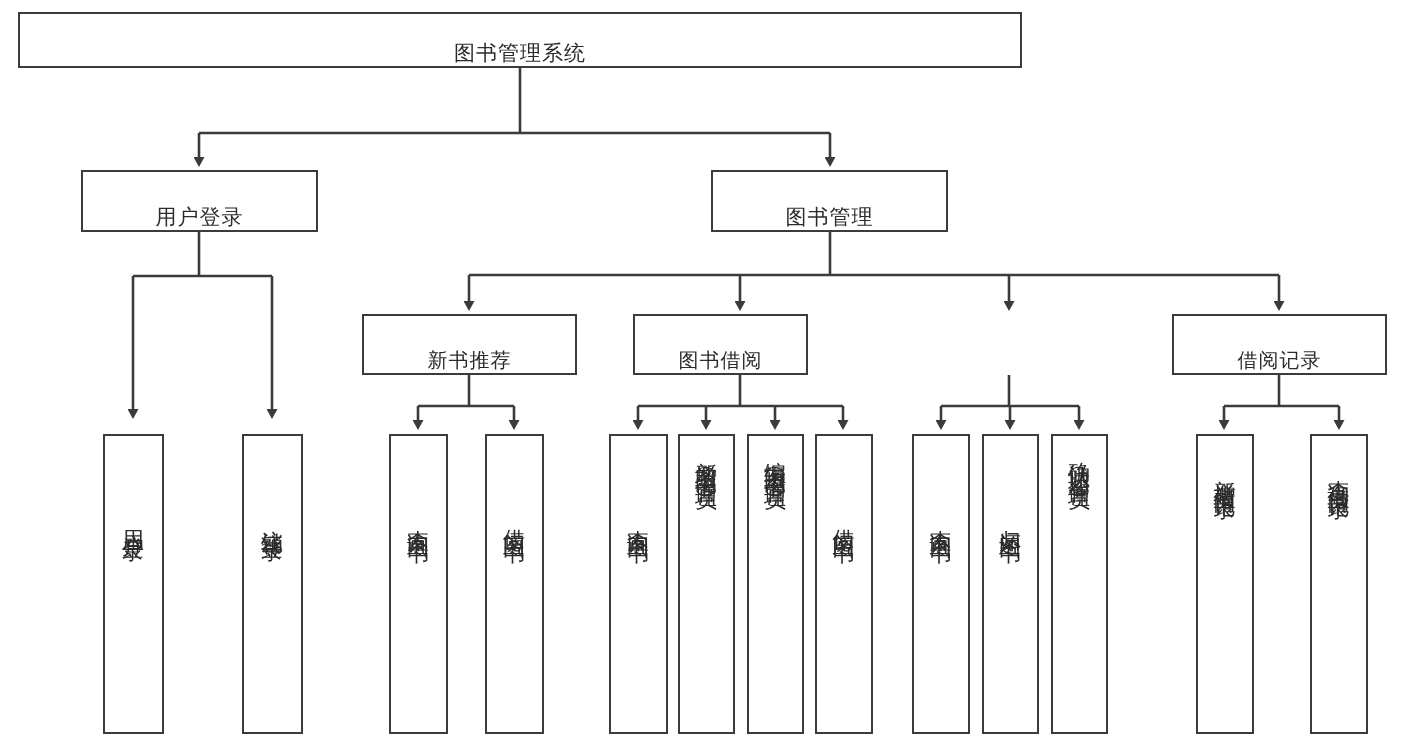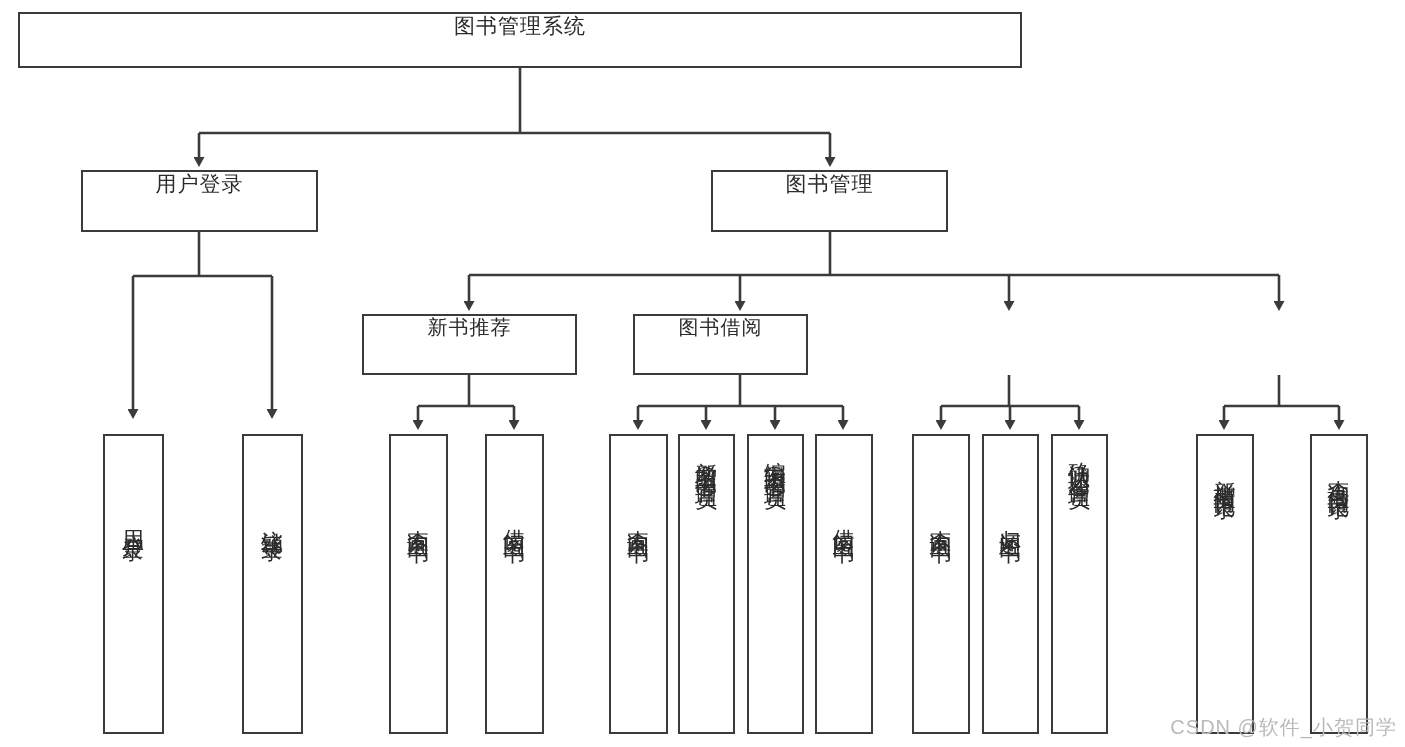--- a/index.html
+++ b/index.html
@@ -9,21 +9,21 @@
   }
   #stage{position:relative;width:1405px;height:747px;background:#fff;}
   svg#wires{position:absolute;left:0;top:0;width:1405px;height:747px;}
 
   .node{
     position:absolute;
     box-sizing:border-box;
     background:#ffffff;
     border:2.5px solid #3b3b3b;
     display:flex;
-    align-items:flex-start;
+    align-items:flex-end;
     justify-content:center;
     color:#2b2b2b;
   }
   .node .label{
     font-size:21px;
     line-height:1.18;
     letter-spacing:1px;
     white-space:nowrap;
   }
   .node.root .label{font-size:21px;}
@@ -128,20 +128,23 @@
   <div class="node lvl2" style="left:711px;top:170px;width:237px;height:62px;">
     <span class="label">图书管理</span>
   </div>
 
   <div class="node lvl3" style="left:362px;top:314px;width:215px;height:61px;">
     <span class="label">新书推荐</span>
   </div>
   <div class="node lvl3" style="left:633px;top:314px;width:175px;height:61px;">
     <span class="label">图书借阅</span>
   </div>
+  <div class="node lvl3" style="left:1172px;top:314px;width:215px;height:61px;">
+    <span class="label">借阅记录</span>
+  </div>
 
   <div class="node leaf mid" style="left:103px;top:434px;width:61px;height:300px;">
     <span class="label">用户登录</span>
   </div>
   <div class="node leaf mid" style="left:242px;top:434px;width:61px;height:300px;">
     <span class="label">注销登录</span>
   </div>
 
   <div class="node leaf mid" style="left:389px;top:434px;width:59px;height:300px;">
     <span class="label">查询图书</span>
@@ -173,15 +176,14 @@
     <span class="label">确认归还（管理员）</span>
   </div>
 
   <div class="node leaf mid3" style="left:1196px;top:434px;width:58px;height:300px;">
     <span class="label">新增借阅记录</span>
   </div>
   <div class="node leaf mid3" style="left:1310px;top:434px;width:58px;height:300px;">
     <span class="label">查询借阅记录</span>
   </div>
 
-  <div class="watermark">CSDN @软件_小贺同学</div>
 
 </div>
 
 </body></html>

